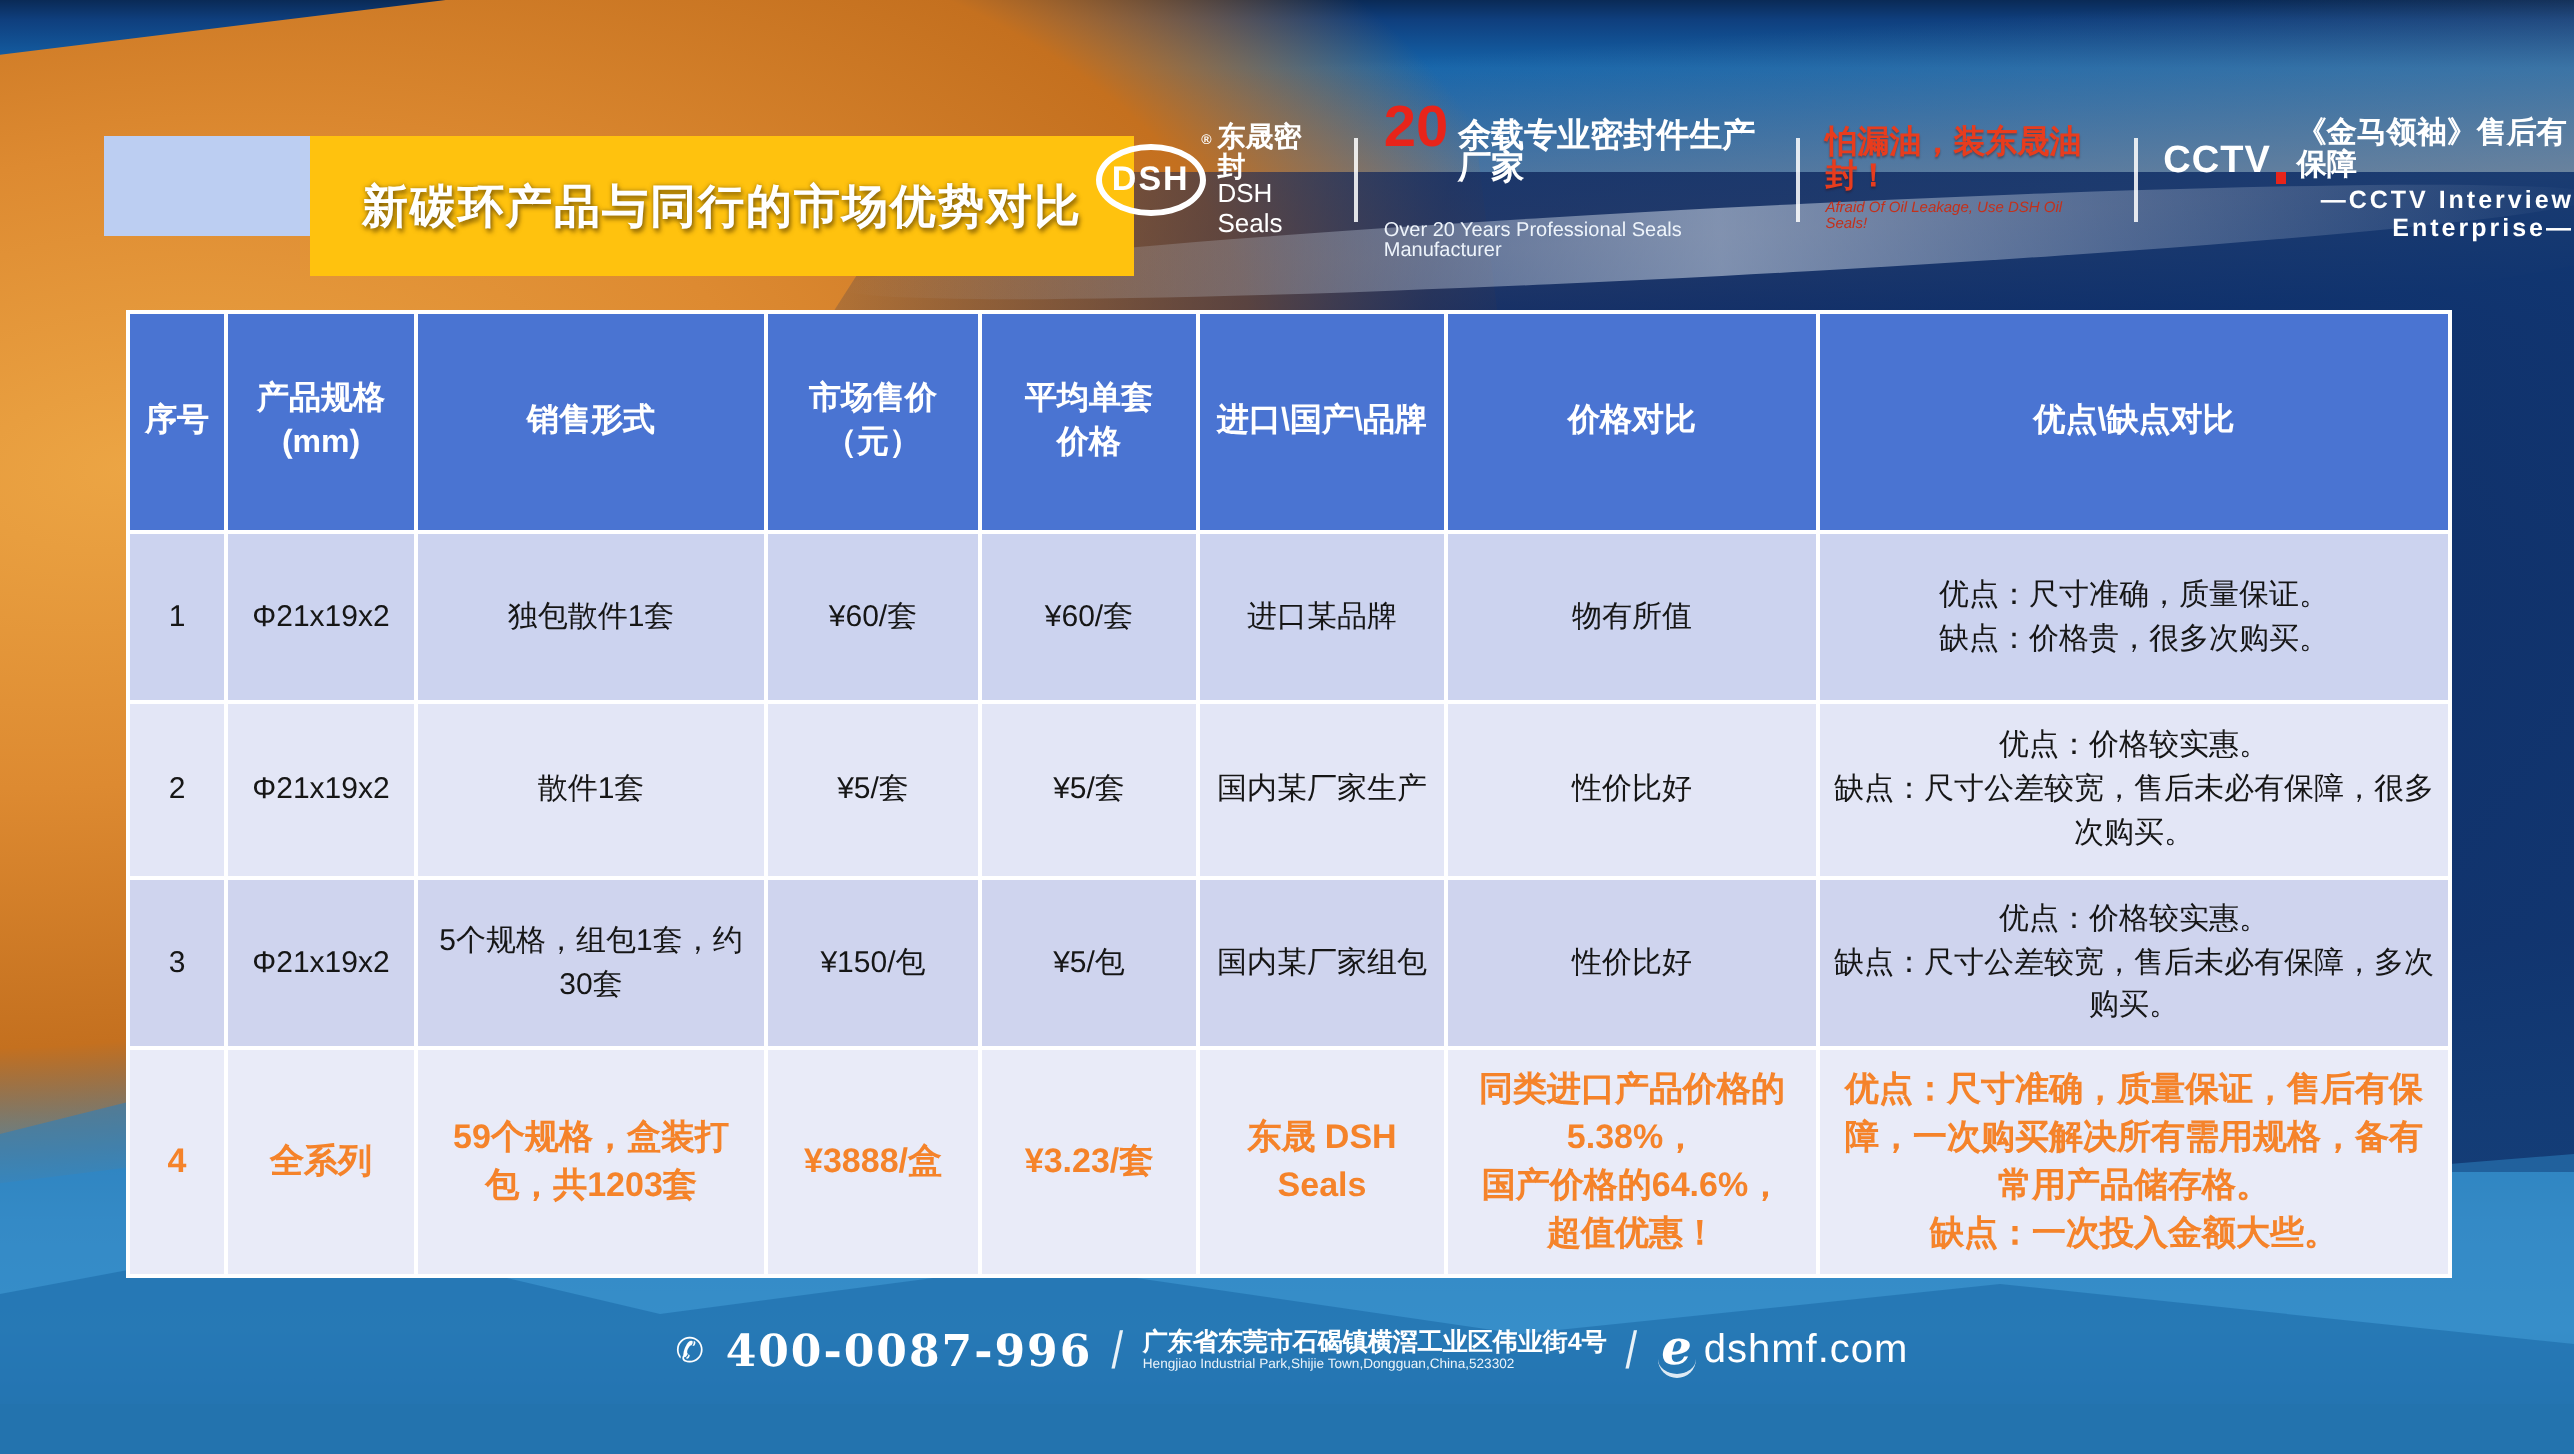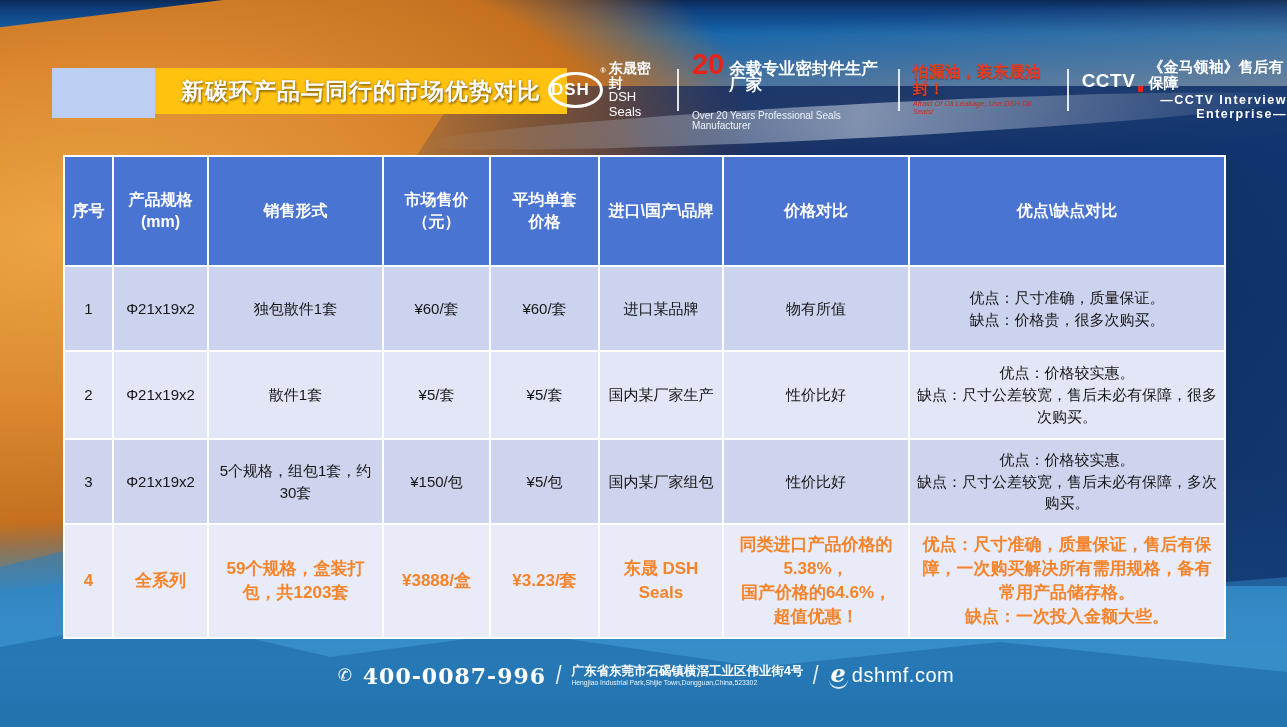--- a/index.html
+++ b/index.html
@@ -21,28 +21,28 @@
   .navy-wedge{position:absolute;right:0;top:86px;width:960px;height:500px;z-index:3;
     background:linear-gradient(100deg,rgba(10,30,75,0) 0%,rgba(12,34,88,.75) 38%,rgba(16,52,110,.9) 100%);
     clip-path:polygon(14% 0,100% 0,100% 100%,0 100%,0 42%);}
   .light-streak{position:absolute;left:420px;top:104px;width:880px;height:34px;z-index:3;border-radius:50%;
     background:linear-gradient(90deg,rgba(220,230,240,0),rgba(208,218,232,.55),rgba(220,230,240,0));
     transform:rotate(-3deg);}
   .mountains{position:absolute;left:0;bottom:0;width:100%;height:230px;z-index:4;}
   
   .titlebar{position:absolute;left:52px;top:68px;height:50px;display:flex;z-index:10;}
   .title-accent{width:103px;height:50px;background:#bccef2;}
-  .title-plate{height:38px;background:#ffc20e;display:flex;align-items:center;padding:4px 26px;}
+  .title-plate{height:38px;background:#ffc20e;display:flex;align-items:center;padding:16px 26px;}
   .title-text{color:#fff;font-size:23px;font-weight:bold;letter-spacing:1px;
     text-shadow:1px 2px 2px rgba(90,60,0,.55),0 0 2px rgba(120,90,10,.7);}
   
   .brandbar{position:absolute;left:548px;top:60px;height:60px;display:flex;align-items:center;gap:13px;z-index:10;color:#fff;}
   .vdiv{width:2px;height:42px;background:rgba(255,255,255,.85);}
   .logo-group{display:flex;align-items:center;gap:6px;}
-  .dsh-oval{border:3px solid #fff;border-radius:50%;width:56px;height:30px;display:flex;align-items:center;justify-content:flex-start;
+  .dsh-oval{border:3px solid #fff;border-radius:50%;width:56px;height:30px;display:flex;align-items:center;justify-content:center;
     font-weight:bold;font-size:17px;letter-spacing:1px;position:relative;}
   .dsh-oval sup{position:absolute;top:-8px;right:-7px;font-size:7px;}
   .logo-words .cn{font-size:14px;font-weight:bold;line-height:1.05;}
   .logo-words .en{font-size:13px;line-height:1.1;}
   .years{display:flex;flex-direction:column;line-height:1;}
   .years-top{display:flex;align-items:baseline;gap:5px;}
   .years-num{color:#e8241a;font-size:29px;font-weight:bold;font-family:"Liberation Sans",sans-serif;}
   .years-cn{font-size:16.5px;font-weight:bold;}
   .years-en{font-size:10px;margin-top:18px;color:#eef4fb;}
   .slogan{display:flex;flex-direction:column;line-height:1.05;}

